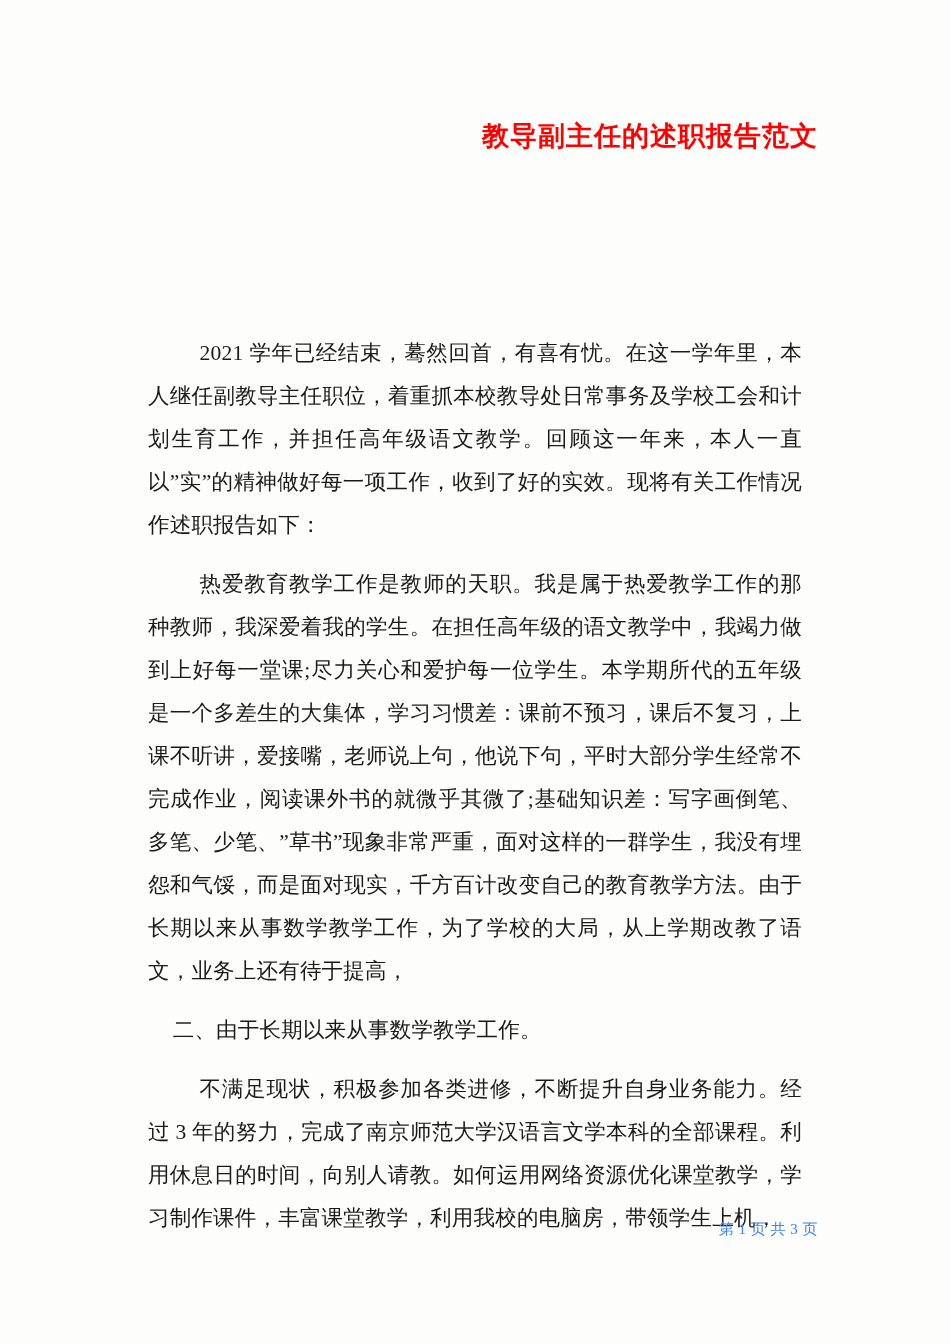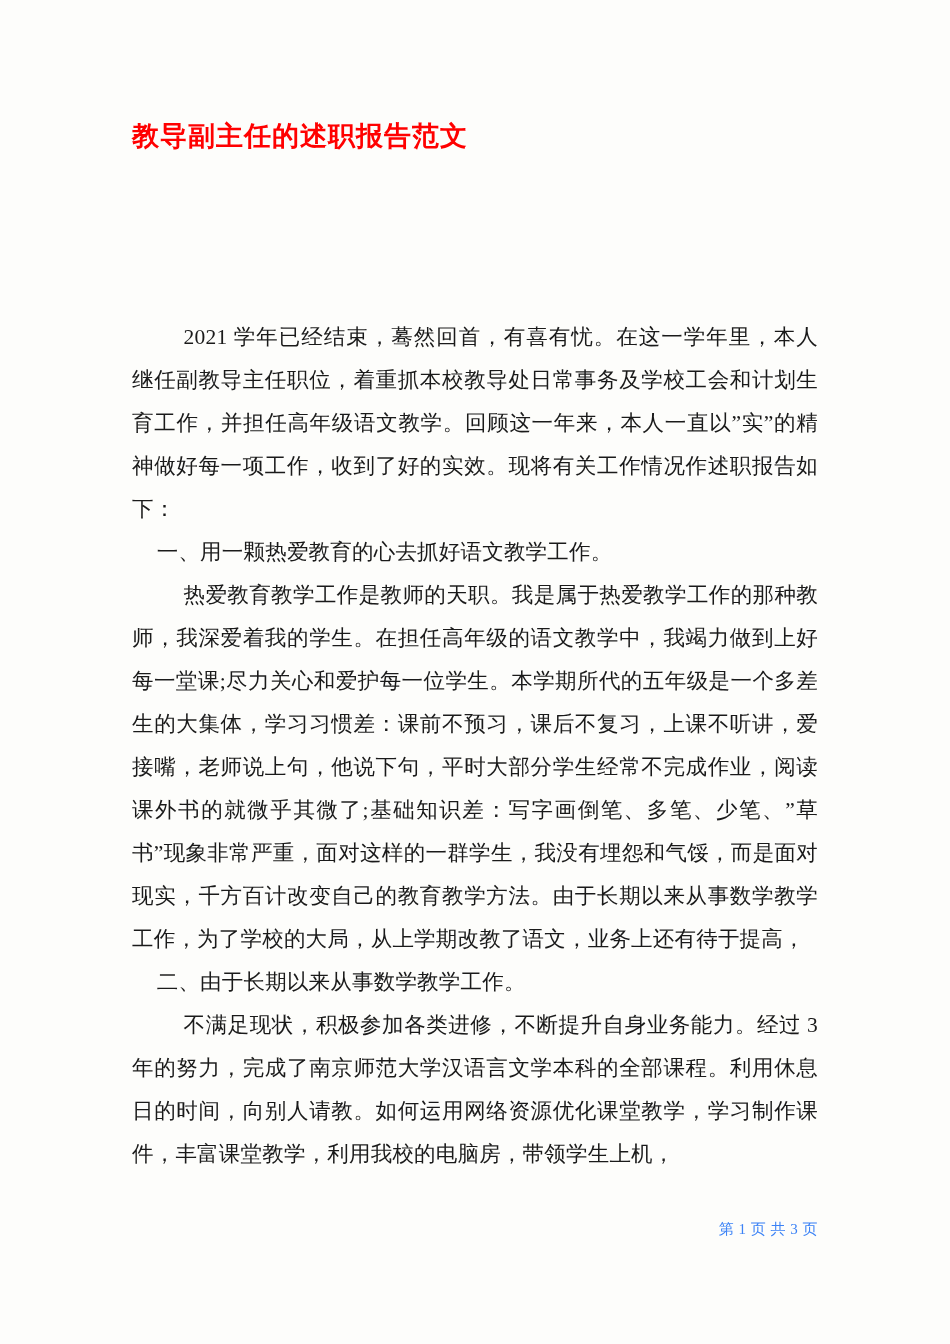--- a/index.html
+++ b/index.html
@@ -24,39 +24,39 @@
     top: 0;
     width: 950px;
     height: 1344px;
     padding: 118px 132px 0 132px;
     box-sizing: border-box;
   }
   .doc-title {
     color: #ff0000;
     font-size: 27px;
     font-weight: bold;
-    text-align: left;
+    text-align: right;
     letter-spacing: 1px;
     line-height: 1.4;
     margin: 0 0 12px 0;
     font-family: "Liberation Serif", "DejaVu Serif", serif;
   }
   .gap-after-title {
     height: 148px;
   }
   .body-text {
     font-size: 21.5px;
     line-height: 43px;
     color: #1a1a1a;
     text-align: justify;
     text-justify: inter-ideograph;
     letter-spacing: 0.2px;
   }
   .para {
-    margin: 0;
+    margin: 16px;
     text-indent: 0;
     font-family: Liberation Serif, serif;
   }
   .indent-2 {
     text-indent: 2.4em;
   }
   .indent-1 {
     text-indent: 1.15em;
   }
   .footer {
@@ -74,21 +74,20 @@
 
 <div class="page">
   <div class="page-inner">
 
     <h1 class="doc-title" style="color: rgb(255, 0, 0);">教导副主任的述职报告范文</h1>
 
     <div class="gap-after-title"></div>
 
     <div class="body-text">
       <p class="para indent-2">2021 学年已经结束，蓦然回首，有喜有忧。在这一学年里，本人继任副教导主任职位，着重抓本校教导处日常事务及学校工会和计划生育工作，并担任高年级语文教学。回顾这一年来，本人一直以”实”的精神做好每一项工作，收到了好的实效。现将有关工作情况作述职报告如下：</p>
-      <p class="para indent-1">一、用一颗热爱教育的心去抓好语文教学工作。</p>
       <p class="para indent-2">热爱教育教学工作是教师的天职。我是属于热爱教学工作的那种教师，我深爱着我的学生。在担任高年级的语文教学中，我竭力做到上好每一堂课;尽力关心和爱护每一位学生。本学期所代的五年级是一个多差生的大集体，学习习惯差：课前不预习，课后不复习，上课不听讲，爱接嘴，老师说上句，他说下句，平时大部分学生经常不完成作业，阅读课外书的就微乎其微了;基础知识差：写字画倒笔、多笔、少笔、”草书”现象非常严重，面对这样的一群学生，我没有埋怨和气馁，而是面对现实，千方百计改变自己的教育教学方法。由于长期以来从事数学教学工作，为了学校的大局，从上学期改教了语文，业务上还有待于提高，</p>
       <p class="para indent-1">二、由于长期以来从事数学教学工作。</p>
       <p class="para indent-2">不满足现状，积极参加各类进修，不断提升自身业务能力。经过 3 年的努力，完成了南京师范大学汉语言文学本科的全部课程。利用休息日的时间，向别人请教。如何运用网络资源优化课堂教学，学习制作课件，丰富课堂教学，利用我校的电脑房，带领学生上机，</p>
     </div>
 
   </div>
 
   <div class="footer">第 1 页 共 3 页</div>
 </div>
 

